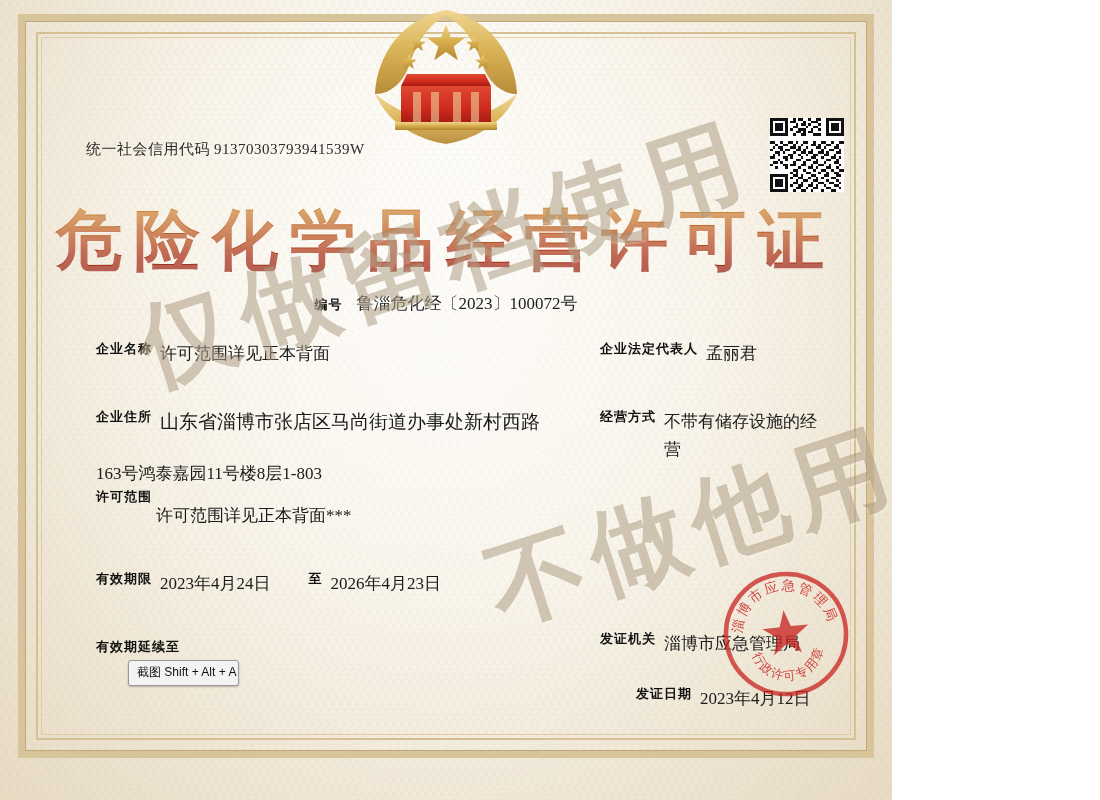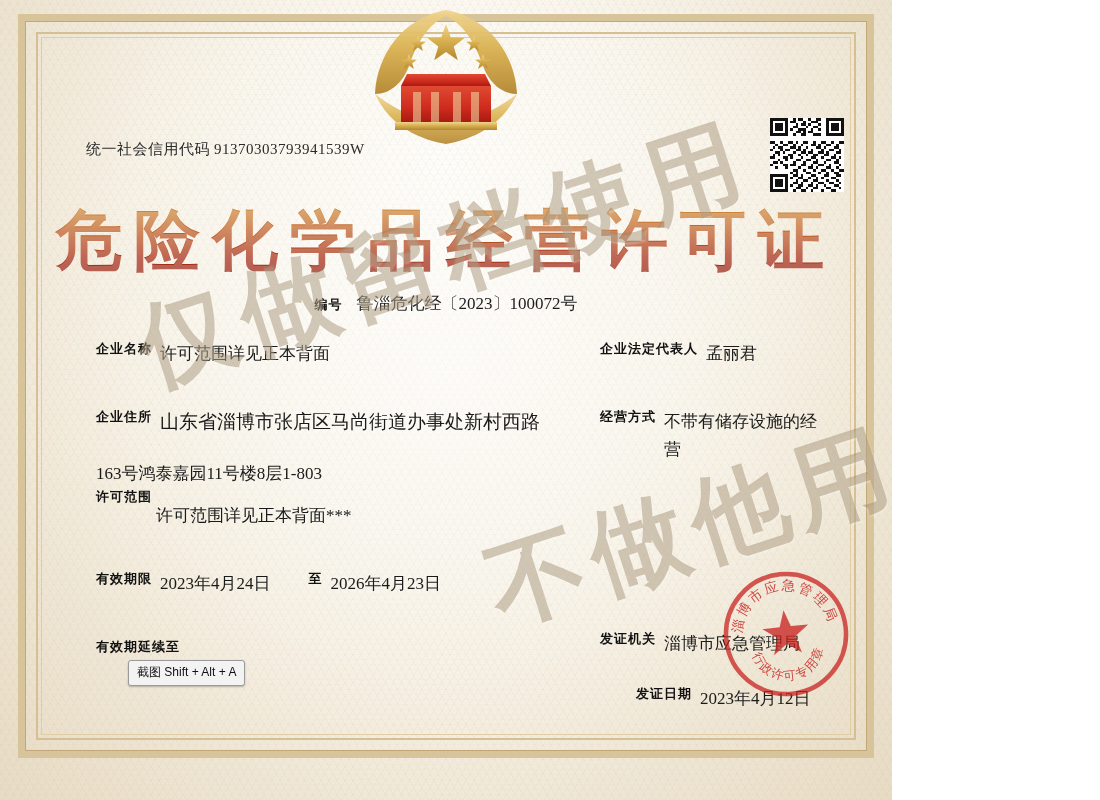--- a/index.html
+++ b/index.html
@@ -186,21 +186,21 @@
     top: 390px;
   }
   
   .snip-tip {
     position: absolute;
     left: 128px;
     top: 660px;
     background: #f3f3f3;
     border: 1px solid #9a9a9a;
     border-radius: 3px;
-    padding: 3px 8px 4px 8px;
+    padding: 3px 2px 4px 8px;
     font-size: 12px;
     font-family: "Liberation Sans", sans-serif;
     color: #111;
     box-shadow: 0 1px 2px rgba(0,0,0,0.25);
     white-space: nowrap;
   }
   .footer {
     position: absolute;
     right: 40px;
     bottom: 10px;

